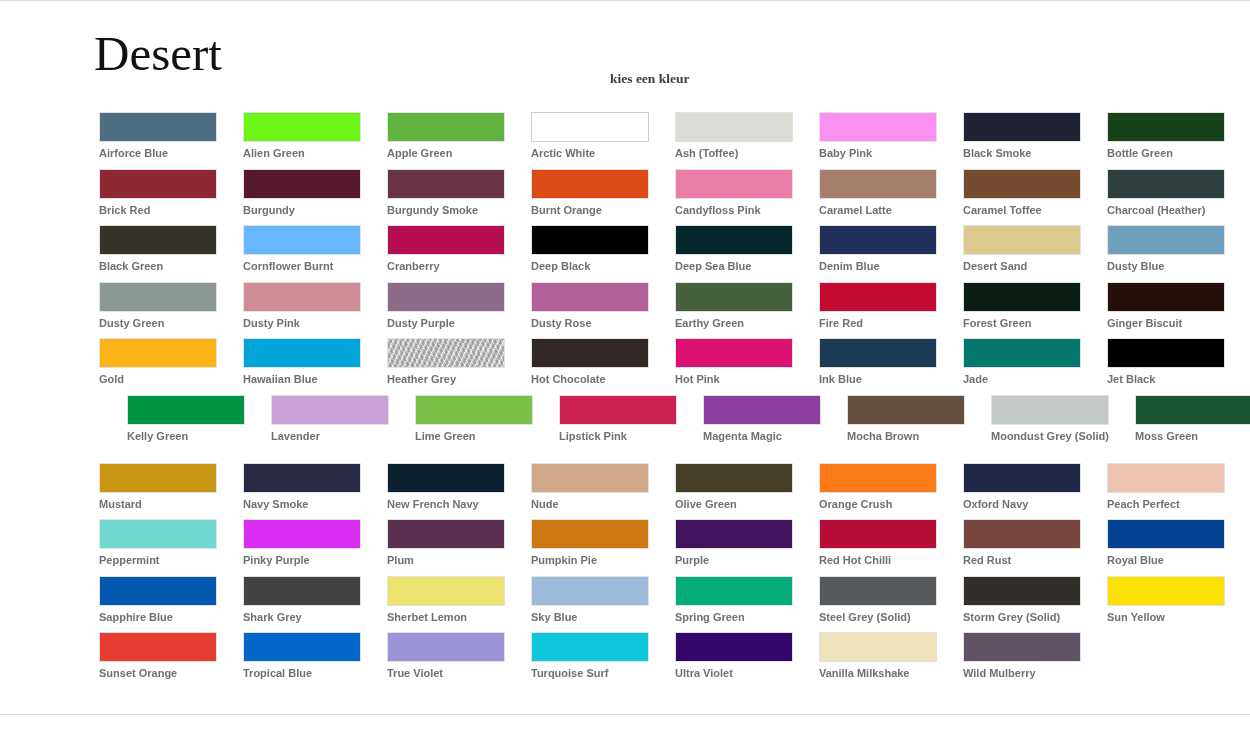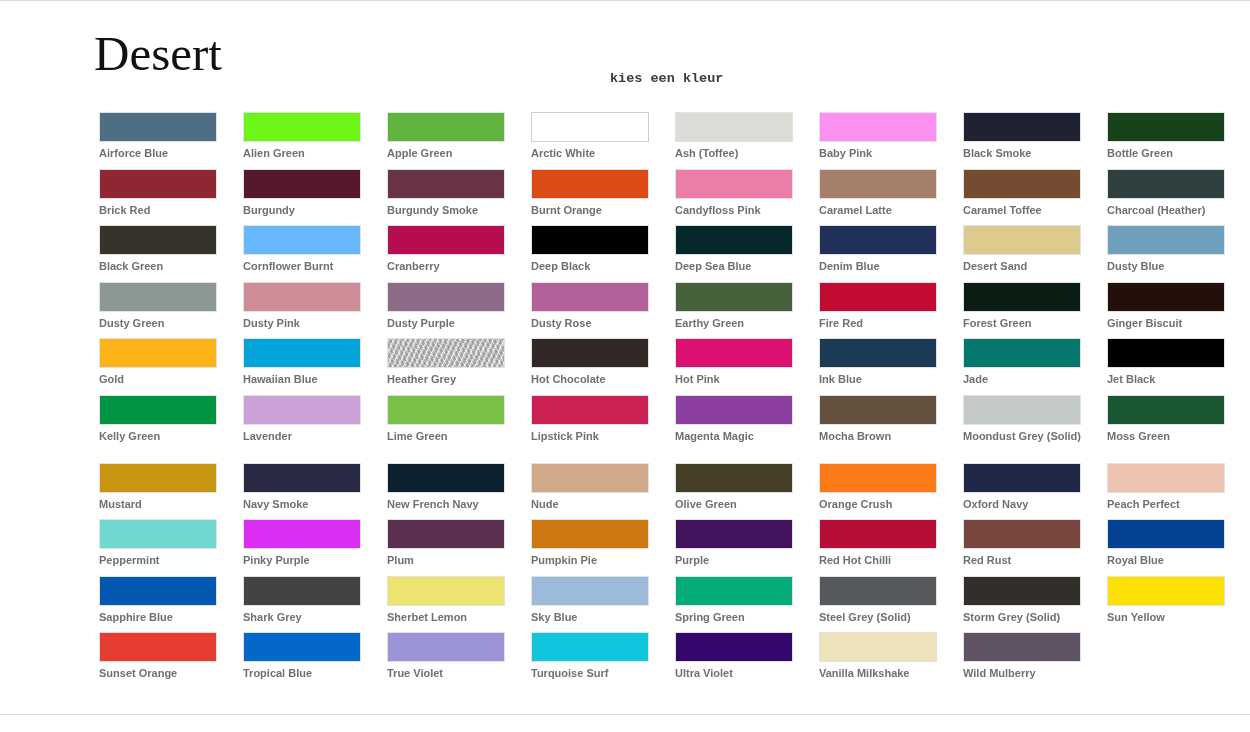--- a/index.html
+++ b/index.html
@@ -56,21 +56,21 @@
     font-weight: 400;
     color: #111111;
     letter-spacing: 0px;
     white-space: nowrap;
   }
 
   .subtitle {
     position: absolute;
     left: 610px;
     top: 71px;
-    font-family: Liberation Mono, monospace;
+    font-family: Liberation Serif, serif;
     font-size: 13.5px;
     font-weight: bold;
     color: #3c3c46;
     white-space: nowrap;
   }
 
   .swatch-grid {
     position: absolute;
     left: 99px;
     top: 112px;
@@ -83,20 +83,21 @@
 
   .swatch-cell {
     width: 144px;
     height: 56.5px;
     box-sizing: border-box;
     padding-right: 9px;
     cursor: pointer;
   }
   .swatch-cell.tall {
     height: 68px;
+    margin-left: 28px;
   }
 
   .swatch-chip {
     width: 118px;
     height: 30px;
     box-sizing: border-box;
     border: 1px solid #e2e2e2;
     display: block;
   }
 

